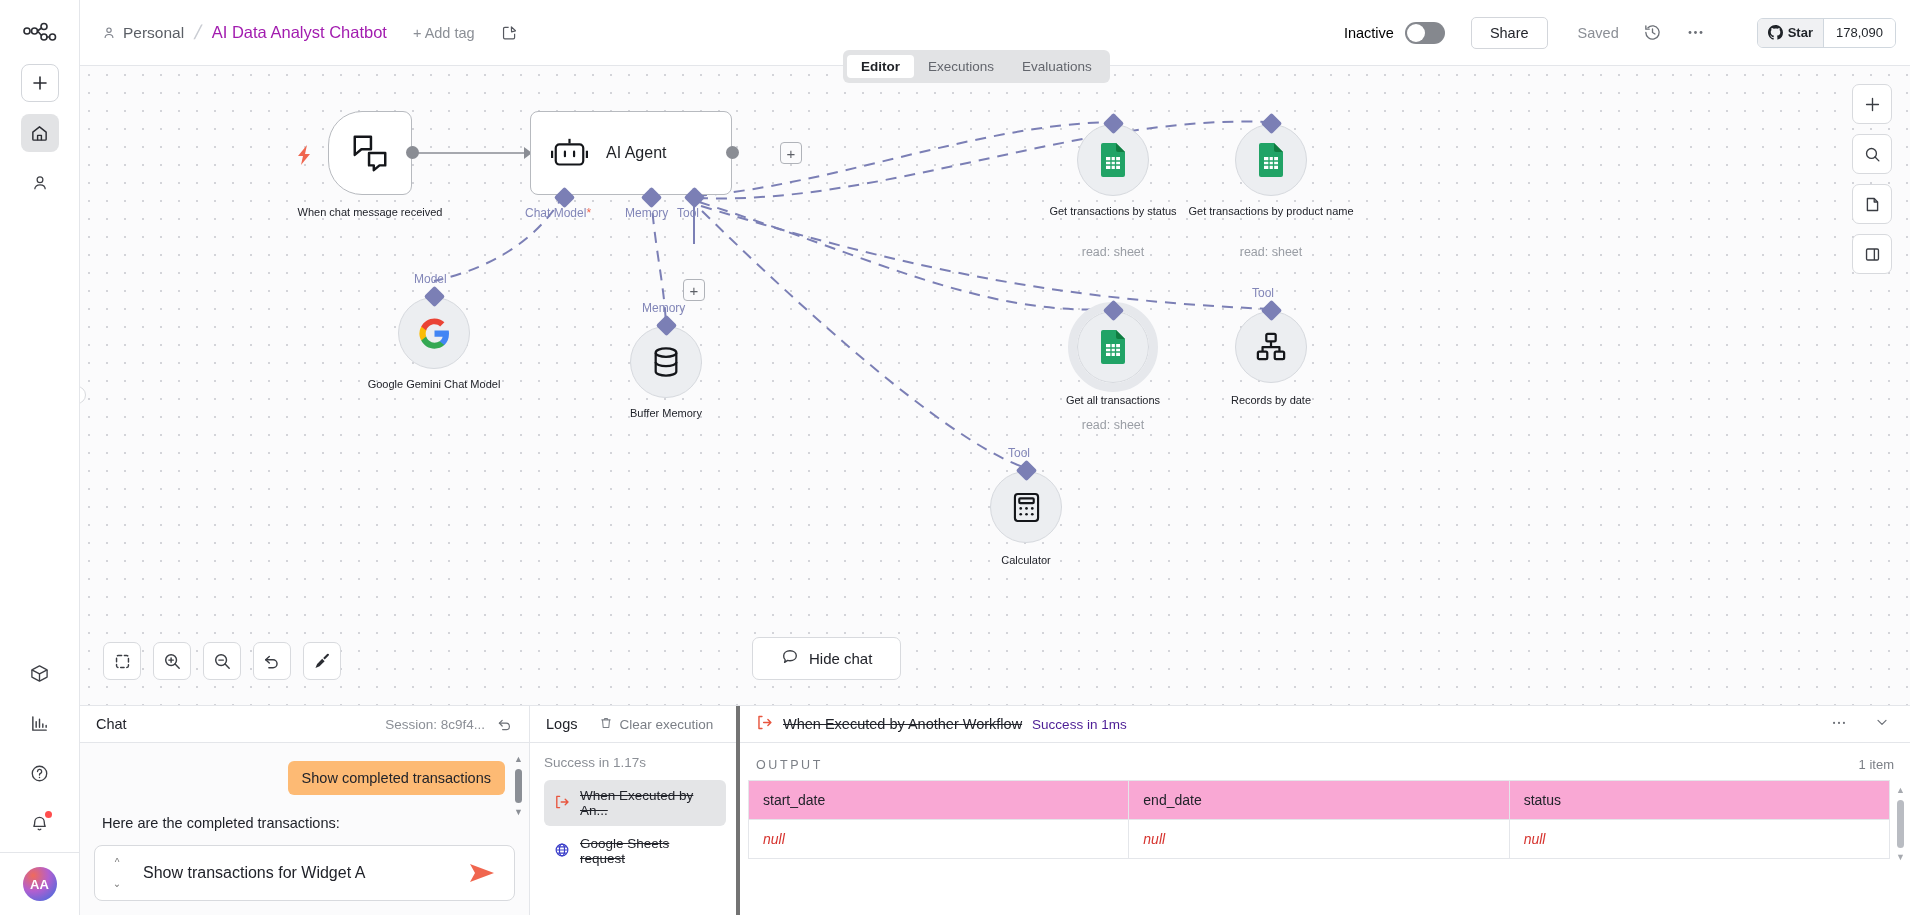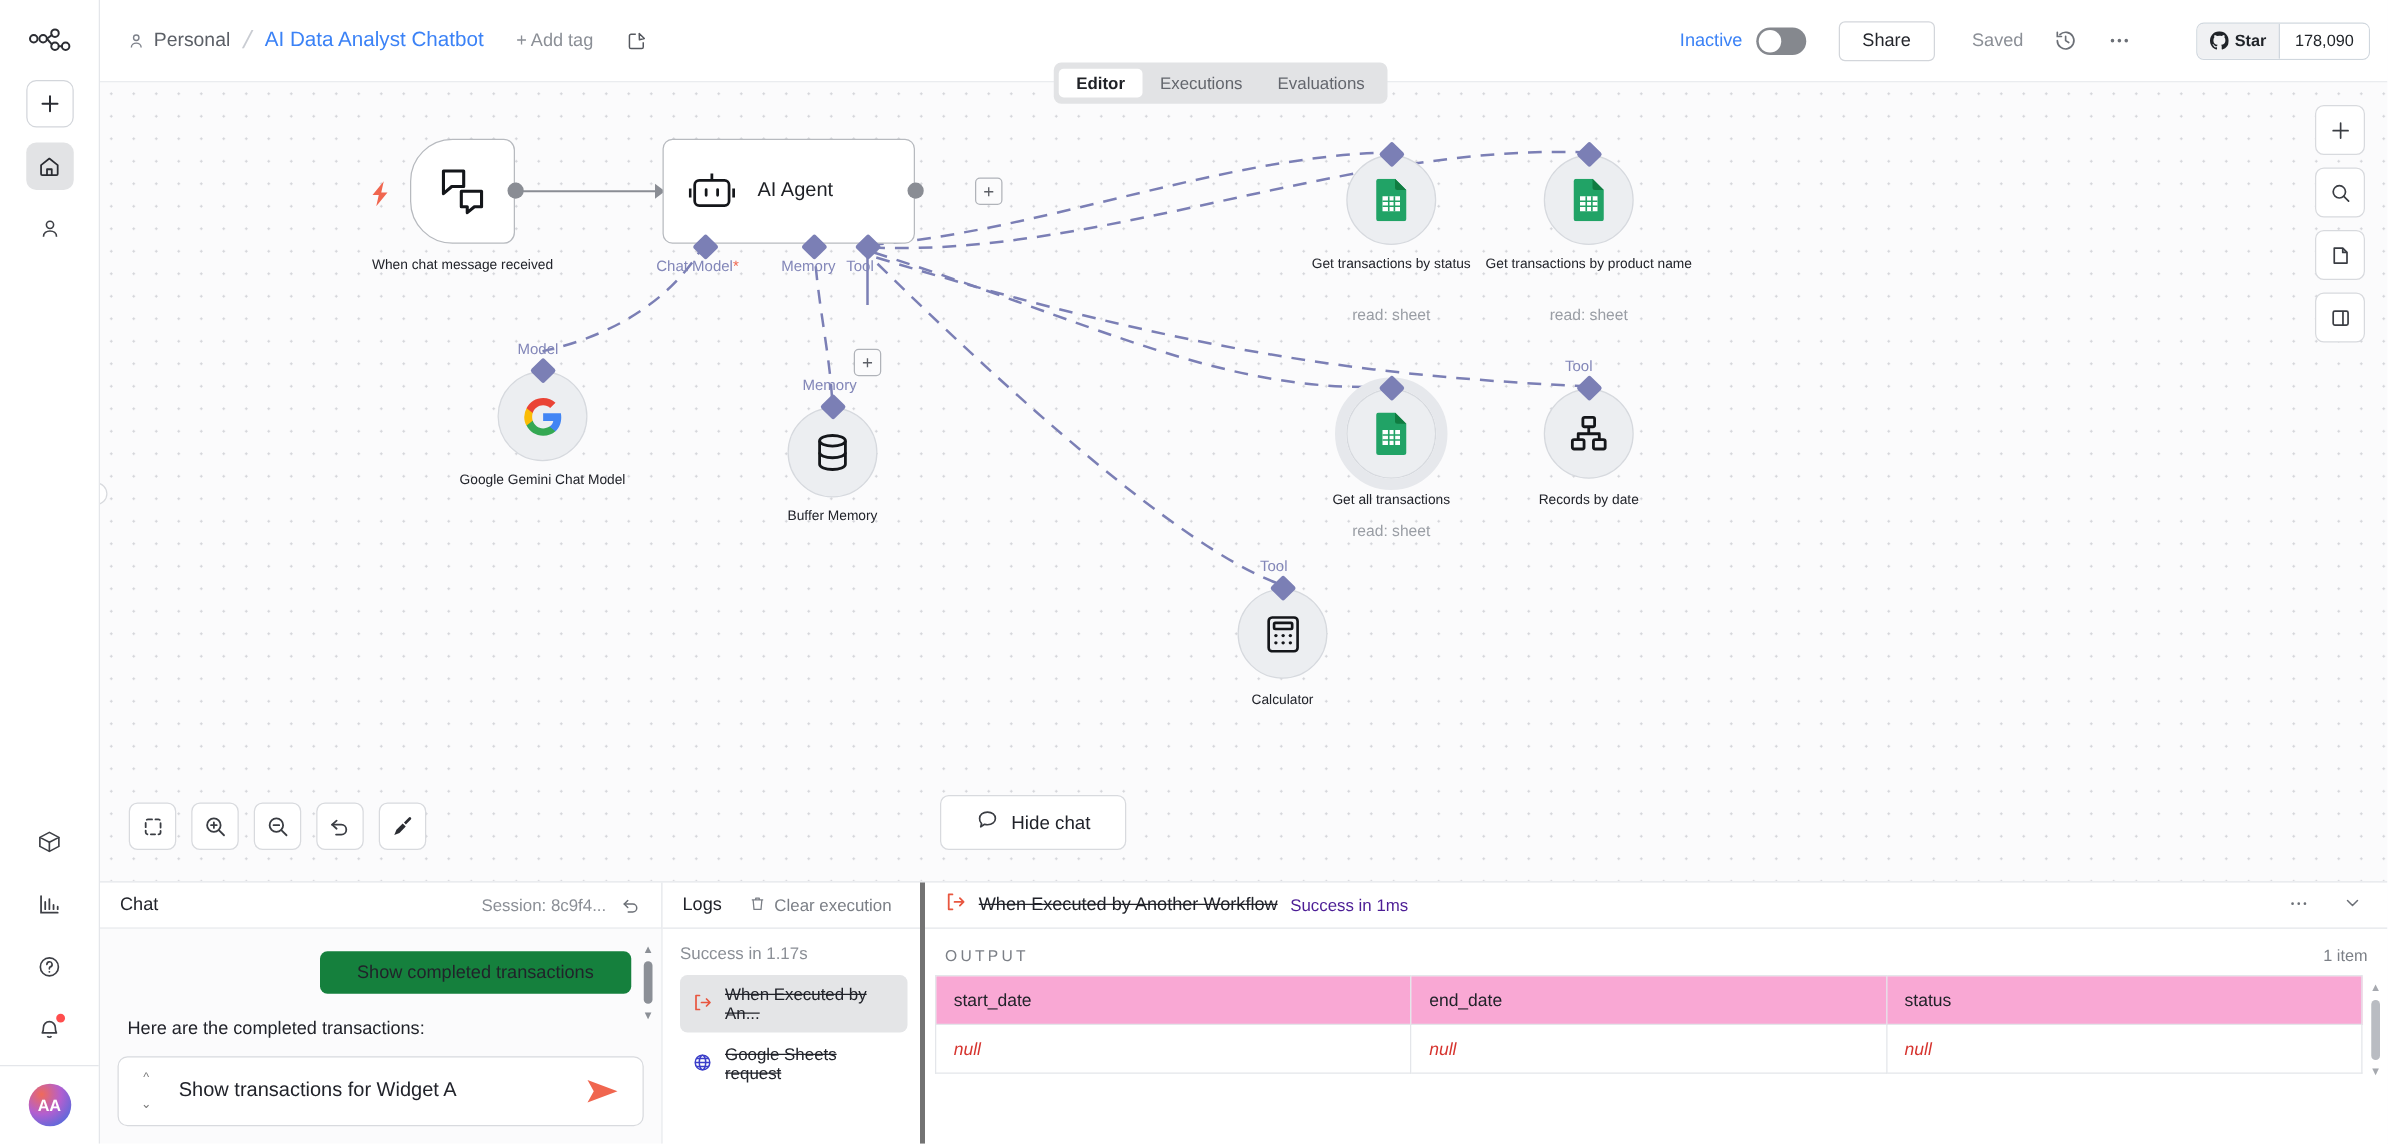--- a/index.html
+++ b/index.html
@@ -44,25 +44,25 @@
   .topbar {
     position: absolute; left: 80px; top: 0; right: 0; height: 66px;
     background: #fff; border-bottom: 1px solid #e4e6ea;
     display: flex; align-items: center; padding: 0 14px 0 22px;
   }
   .crumb-person { color:#7d818a; display:flex; align-items:center; }
   .crumb-personal {
     font-size: 15.5px; color: #5b5f66; margin-left: 7px; cursor: pointer;
   }
   .crumb-slash { color: #c9ccd2; font-size: 20px; margin: 0 11px; transform: skewX(-14deg); }
-  .crumb-title { font-size: 16.5px; color: #3b82f6; cursor: pointer; }
+  .crumb-title { font-size: 16.5px; color: #a21caf; cursor: pointer; }
   .add-tag { font-size: 14.5px; color: #8b8f96; margin-left: 26px; cursor: pointer; }
   .edit-icon { margin-left: 26px; color: #55585f; cursor: pointer; display:flex; }
   .topbar-spacer { flex: 1; }
-  .inactive-label { font-size: 14.5px; color: #3b82f6; margin-right: 11px; }
+  .inactive-label { font-size: 14.5px; color: #000000; margin-right: 11px; }
   .toggle {
     width: 40px; height: 22px; border-radius: 11px; background: #85888e;
     position: relative; cursor: pointer;
   }
   .toggle .knob {
     position: absolute; left: 2px; top: 2px; width: 18px; height: 18px;
     border-radius: 50%; background: #fff;
   }
   .share-btn {
     margin-left: 26px; border: 1px solid #d3d6db; border-radius: 5px;
@@ -190,22 +190,22 @@
     border-bottom: 1px solid #e4e6ea; font-size: 14.5px; color: #21232a;
   }
   .panel-head .ph-title { font-weight: normal; }
   .ph-spacer { flex: 1; }
   .session-txt { font-size: 13.5px; color: #8b8f96; }
   .ph-icon { margin-left: 12px; color: #6b6f76; cursor: pointer; display:flex; }
   .clear-exec { margin-left: 22px; font-size: 13.5px; color: #7b7f86; display:flex; align-items:center; gap:6px; cursor:pointer; }
 
   .chat-body { flex:1; position: relative; background: #fbfbfc; overflow: hidden; }
   .bubble-user {
-    position: absolute; right: 24px; top: 18px; background: #15803d;
-    border-radius: 6px; padding: 9px 30px; font-size: 14.5px; color: #21232a;
+    position: absolute; right: 24px; top: 18px; background: #fdba74;
+    border-radius: 6px; padding: 9px 14px; font-size: 14.5px; color: #21232a;
   }
   .bubble-bot {
     position: absolute; left: 22px; top: 72px; font-size: 14.5px; color: #21232a;
   }
   .chat-scroll { position: absolute; right: 6px; top: 12px; width: 9px; height: 78px; }
   .chat-scroll .arr { color: #8b8f96; font-size: 9px; text-align: center; line-height: 9px; }
   .chat-scroll .bar { width: 7px; height: 34px; border-radius: 4px; background: #8b8f96; margin: 5px auto; }
 
   .chat-input-wrap {
     position: absolute; left: 14px; right: 14px; bottom: 14px;

